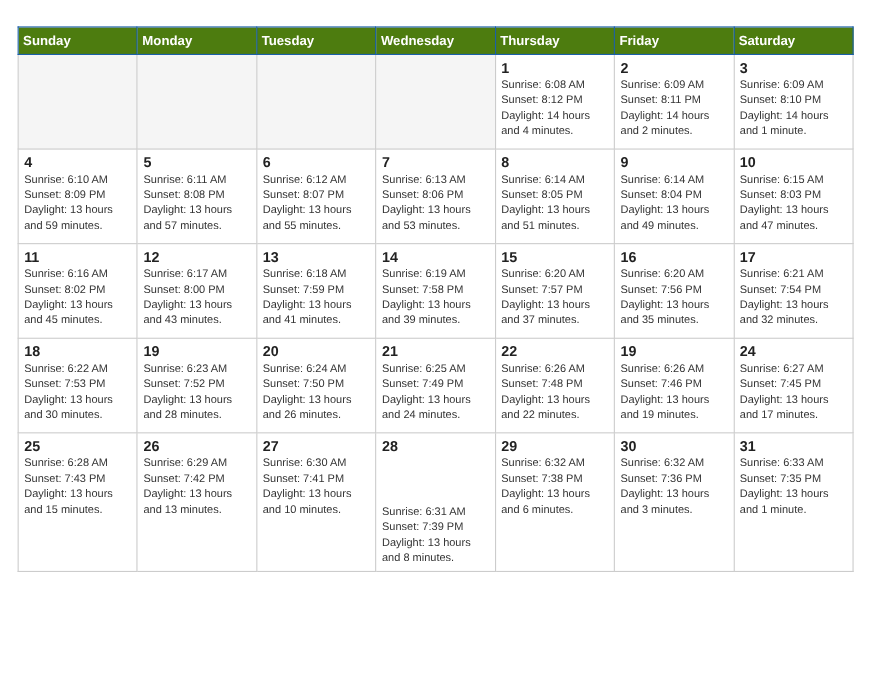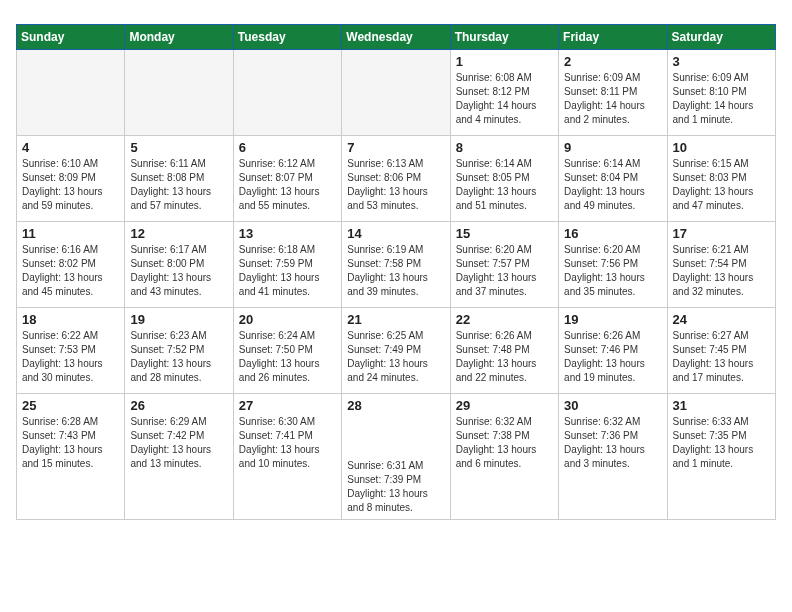--- a/index.html
+++ b/index.html
@@ -44,21 +44,21 @@
     .location {
       font-size: 15px;
       color: #444;
     }
     table {
       width: 100%;
       border-collapse: collapse;
       table-layout: fixed;
     }
     th {
-      background: #15803d;
+      background: #4d7c0f;
       color: #fff;
       font-size: 12px;
       font-weight: bold;
       padding: 5px 4px;
       text-align: left;
       border: 1px solid #1a5fa8;
     }
     td {
       border: 1px solid #ccc;
       vertical-align: top;

